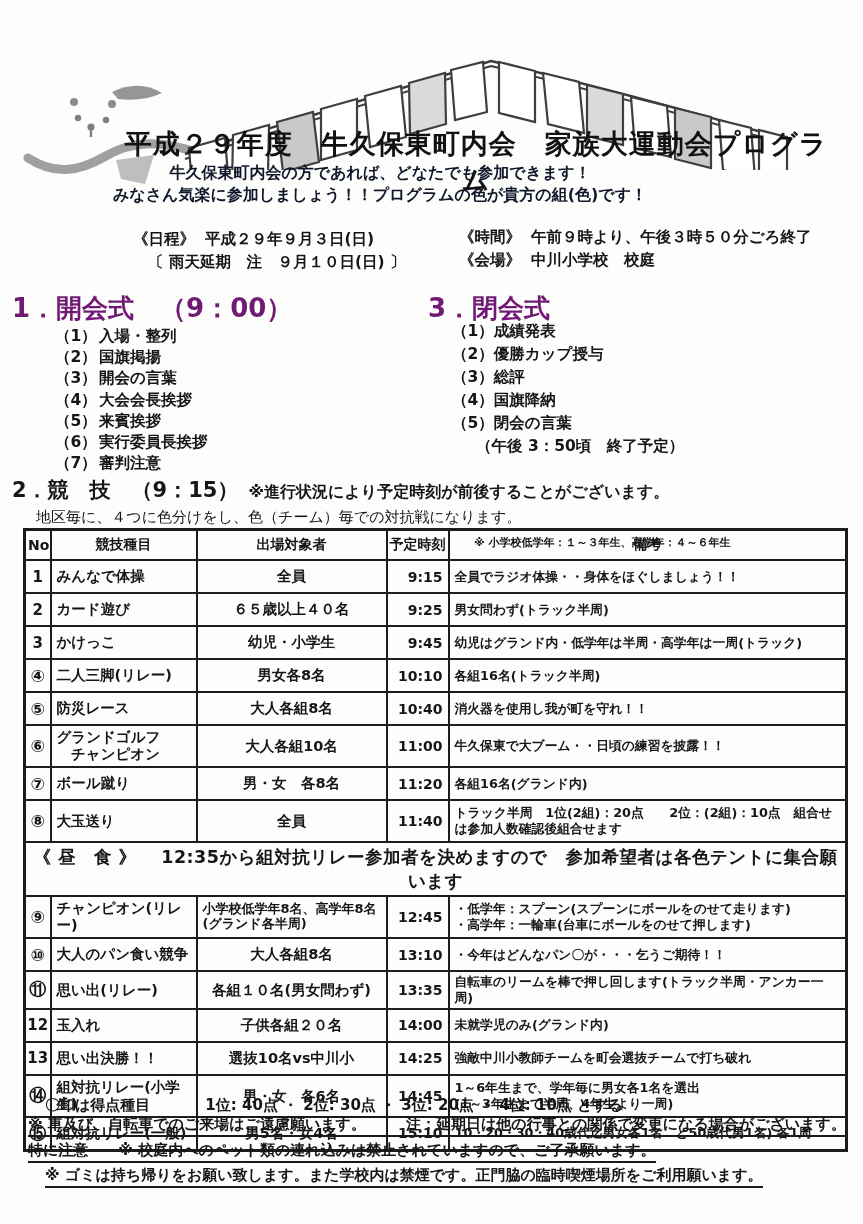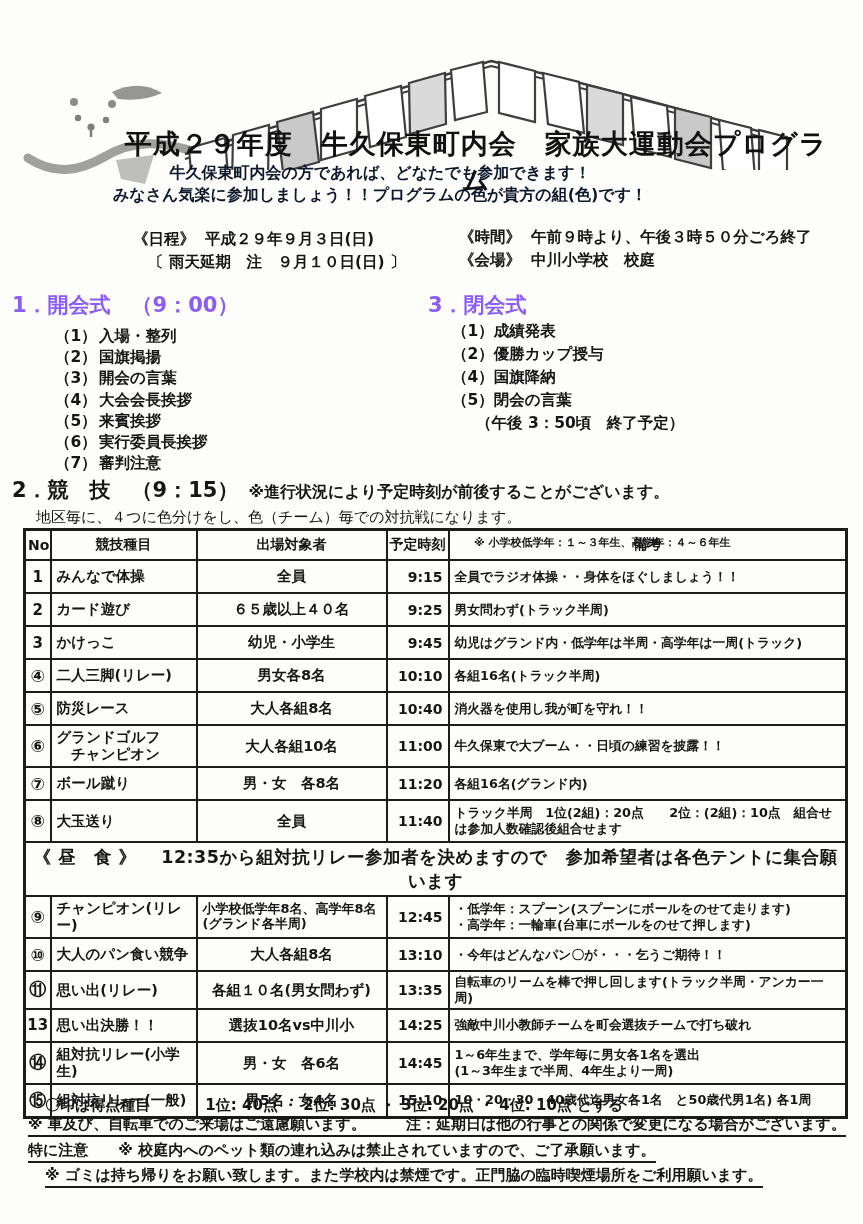--- a/index.html
+++ b/index.html
@@ -28,21 +28,21 @@
   }
 
   
   .info{font-size:15.5px;font-weight:700;line-height:1.5;}
   .info-date{left:102px;top:228px;}
   .info-rain{left:148px;top:252px;font-size:15.5px;font-weight:700;}
   .info-right{left:428px;top:226px;}
   .info-label{margin-right:10px;margin-left:31px;}
 
   
-  .sec-heading{font-size:21px;font-weight:800;color:#8b5cf6;}
+  .sec-heading{font-size:26px;font-weight:800;color:#701a75;}
   .open-heading{left:12px;top:291px;}
   .close-heading{left:428px;top:291px;}
   .item-list{font-size:15.5px;font-weight:700;}
   .open-list{left:55px;top:326px;line-height:21.2px;}
   .close-list{left:452px;top:320px;line-height:23px;}
   .item-num{display:inline-block;min-width:44px;}
   .close-note{margin-left:24px;}
 
   
   .comp-heading-row{left:12px;top:476px;white-space:nowrap;}
@@ -154,20 +154,21 @@
     <div><span class="item-num">（4）</span><span>大会会長挨拶</span></div>
     <div><span class="item-num">（5）</span><span>来賓挨拶</span></div>
     <div><span class="item-num">（6）</span><span>実行委員長挨拶</span></div>
     <div><span class="item-num">（7）</span><span>審判注意</span></div>
   </div>
 
   <div class="abs sec-heading close-heading">3．閉会式</div>
   <div class="abs item-list close-list">
     <div><span>（1）</span><span>成績発表</span></div>
     <div><span>（2）</span><span>優勝カップ授与</span></div>
+    <div><span>（3）</span><span>総評</span></div>
     <div><span>（4）</span><span>国旗降納</span></div>
     <div><span>（5）</span><span>閉会の言葉</span></div>
     <div class="close-note">（午後 3：50頃　終了予定）</div>
   </div>
 
   <div class="abs comp-heading-row">
     <span class="comp-heading">2．競　技　（9：15）</span><span class="comp-heading-note">※進行状況により予定時刻が前後することがございます。</span>
   </div>
   <div class="abs comp-intro">地区毎に、４つに色分けをし、色（チーム）毎での対抗戦になります。</div>
   <div class="abs grade-note">※ 小学校低学年：１～３年生、高学年：４～６年生</div>
@@ -265,20 +266,27 @@
       <td class="c-note">・今年はどんなパン〇が・・・乞うご期待！！</td>
     </tr>
     <tr class="r-single">
       <td class="c-no circled">⑪</td>
       <td class="c-event">思い出(リレー)</td>
       <td class="c-target">各組１０名(男女問わず)</td>
       <td class="c-time">13:35</td>
       <td class="c-note">自転車のリームを棒で押し回します(トラック半周・アンカー一周)</td>
     </tr>
     <tr class="r-single">
+      <td class="c-no">12</td>
+      <td class="c-event">玉入れ</td>
+      <td class="c-target">子供各組２０名</td>
+      <td class="c-time">14:00</td>
+      <td class="c-note">未就学児のみ(グランド内)</td>
+    </tr>
+    <tr class="r-single">
       <td class="c-no">13</td>
       <td class="c-event">思い出決勝！！</td>
       <td class="c-target">選抜10名vs中川小</td>
       <td class="c-time">14:25</td>
       <td class="c-note">強敵中川小教師チームを町会選抜チームで打ち破れ</td>
     </tr>
     <tr class="r-double">
       <td class="c-no circled">⑭</td>
       <td class="c-event">組対抗リレー(小学生)</td>
       <td class="c-target">男・女　各6名</td>

